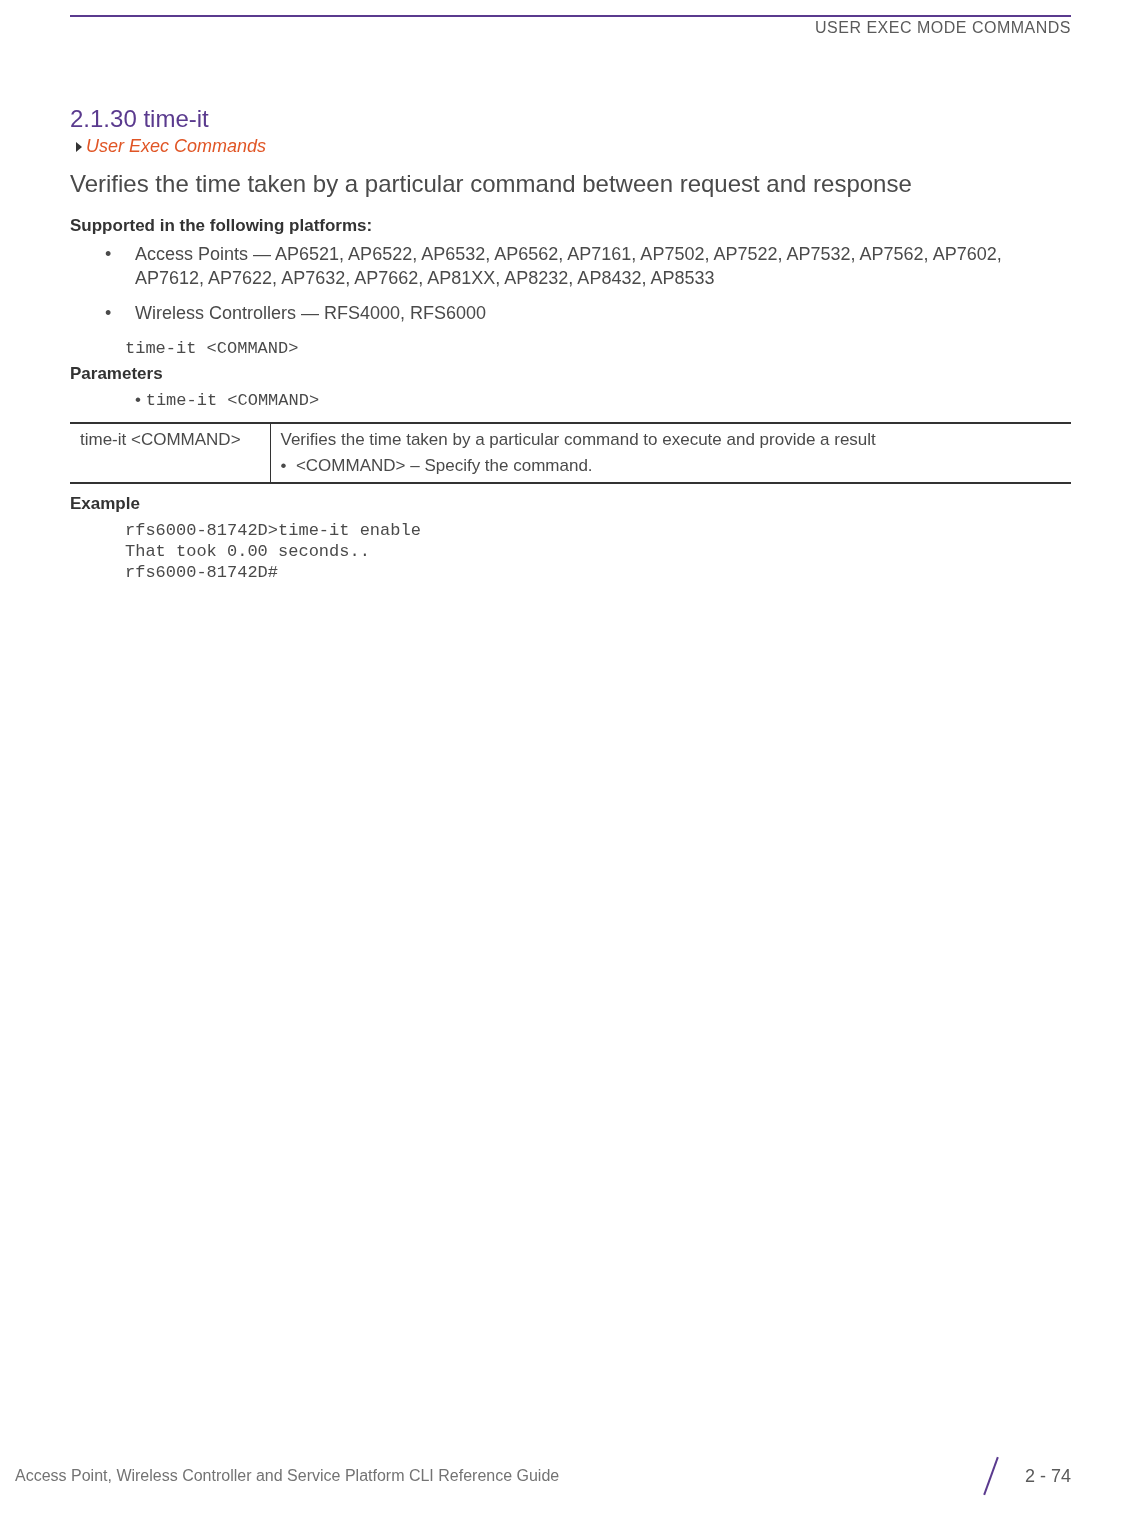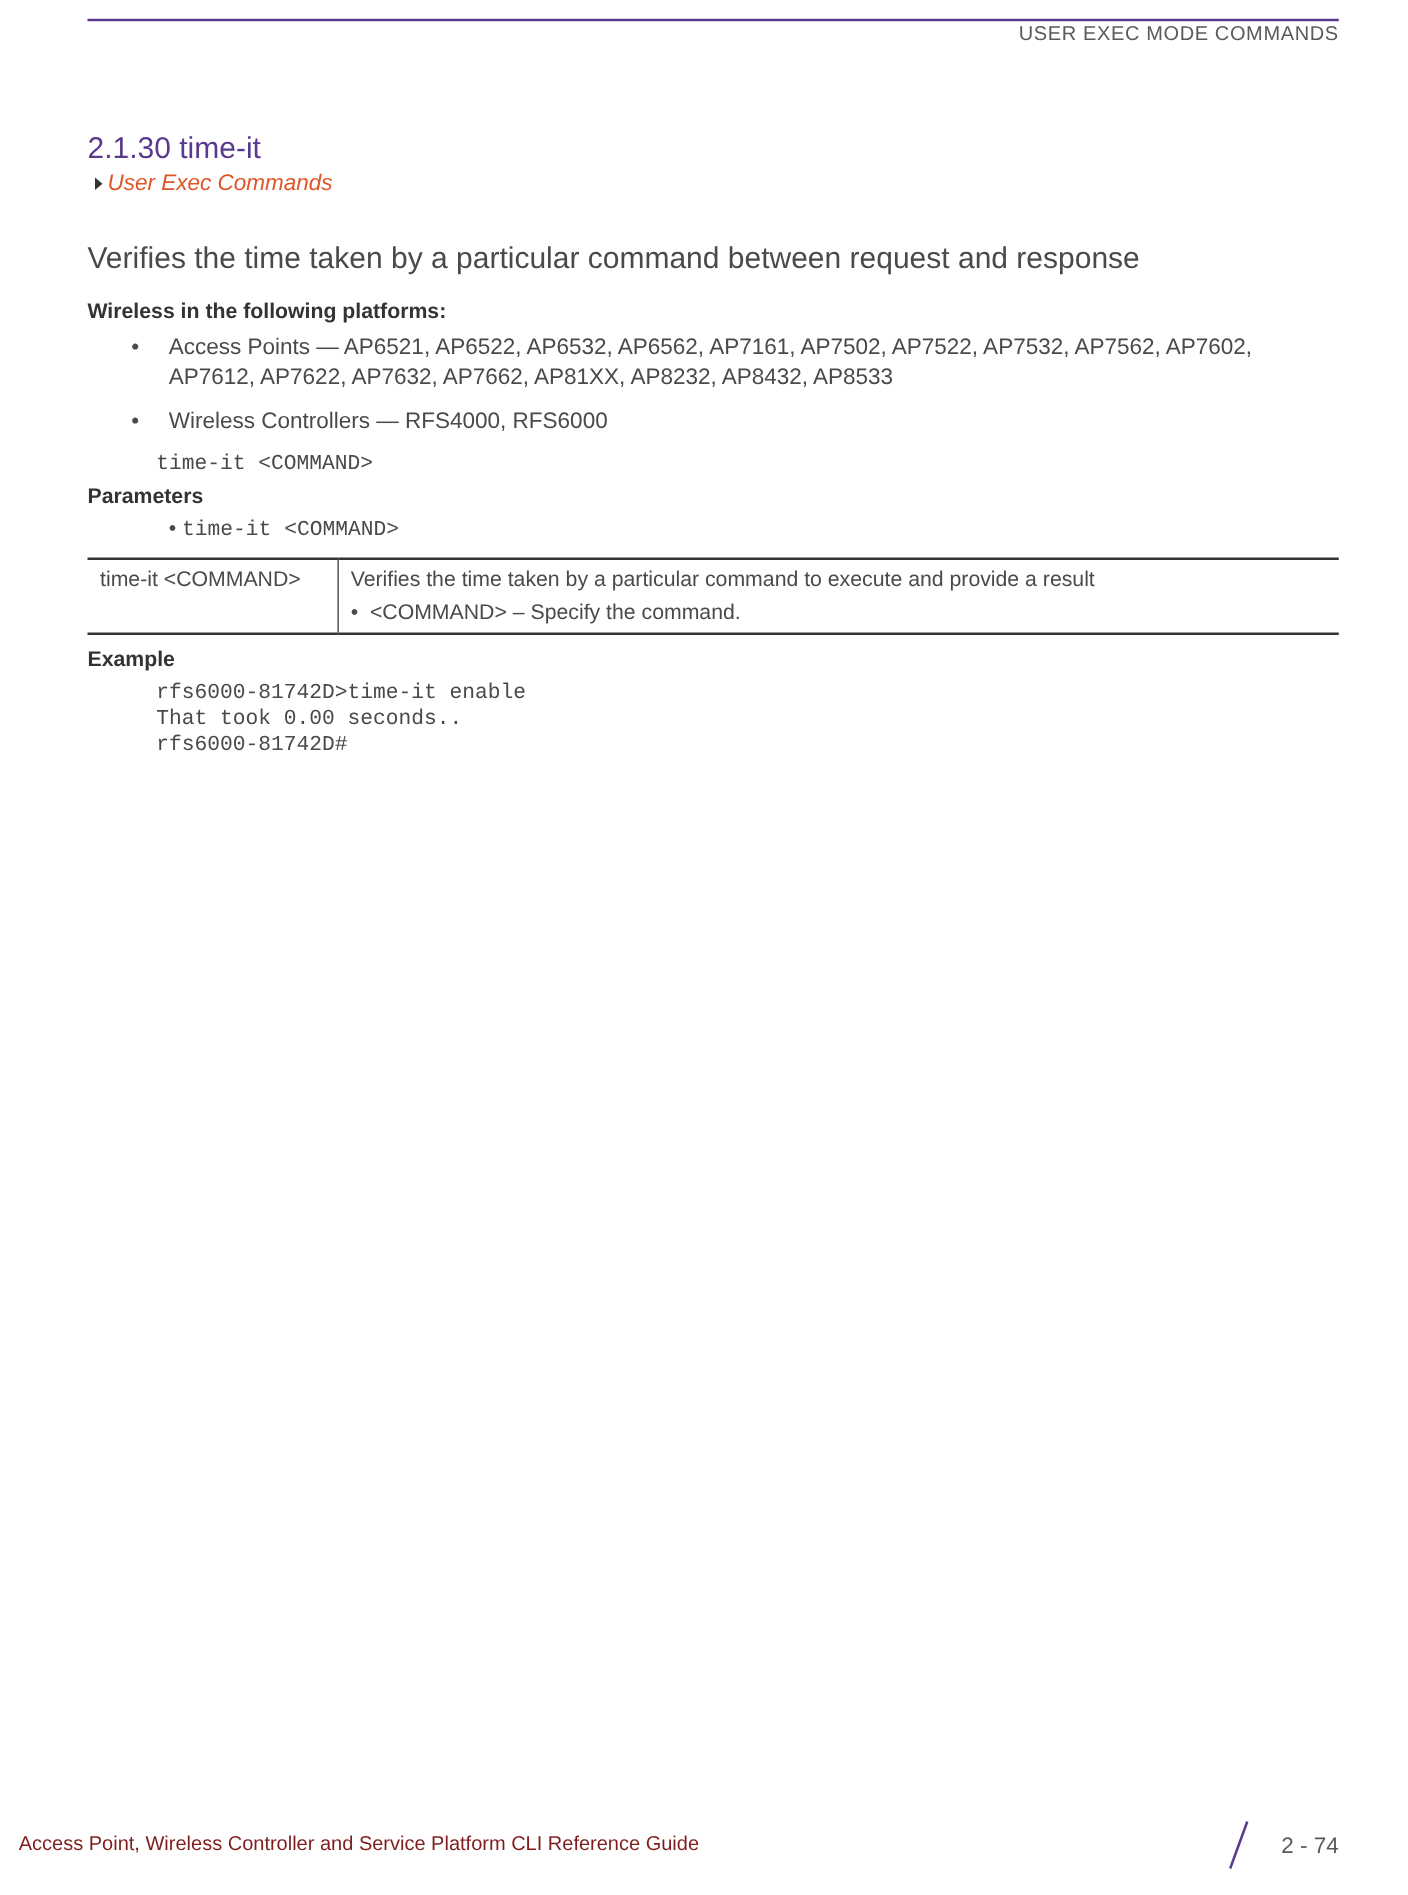--- a/index.html
+++ b/index.html
@@ -30,21 +30,21 @@
       letter-spacing: 0.5px;
       margin-bottom: 68px;
     }
     .section-title {
       color: #5a3a8e;
       font-size: 24px;
       font-weight: normal;
       margin-bottom: 3px;
     }
     .breadcrumb {
-      margin-bottom: 36px;
+      margin-bottom: 13px;
       display: flex;
       align-items: center;
       gap: 4px;
     }
     .breadcrumb-arrow {
       width: 0;
       height: 0;
       border-top: 5px solid transparent;
       border-bottom: 5px solid transparent;
       border-left: 6px solid #333;
@@ -146,21 +146,21 @@
       bottom: 20px;
       left: 0;
       right: 0;
       padding: 0 55px 0 15px;
       display: flex;
       align-items: center;
       justify-content: space-between;
     }
     .footer-text {
       font-size: 16px;
-      color: #7f1d1d;
+      color: #737373;
     }
     .footer-right {
       display: flex;
       align-items: center;
       gap: 15px;
     }
     .footer-slash {
       width: 40px;
       height: 40px;
       position: relative;
@@ -189,21 +189,21 @@
 
   <h2 class="section-title">2.1.30 time-it</h2>
 
   <div class="breadcrumb">
     <span class="breadcrumb-arrow"></span>
     <span class="breadcrumb-text">User Exec Commands</span>
   </div>
 
   <p class="description">Verifies the time taken by a particular command between request and response</p>
 
-  <div class="subheading">Wireless in the following platforms:</div>
+  <div class="subheading">Supported in the following platforms:</div>
   <ul class="bullet-list">
     <li>Access Points — AP6521, AP6522, AP6532, AP6562, AP7161, AP7502, AP7522, AP7532, AP7562, AP7602, AP7612, AP7622, AP7632, AP7662, AP81XX, AP8232, AP8432, AP8533</li>
     <li>Wireless Controllers — RFS4000, RFS6000</li>
   </ul>
 
   <div class="code-block">time-it &lt;COMMAND&gt;</div>
 
   <div class="subheading">Parameters</div>
   <div class="params-bullet">time-it &lt;COMMAND&gt;</div>
 

